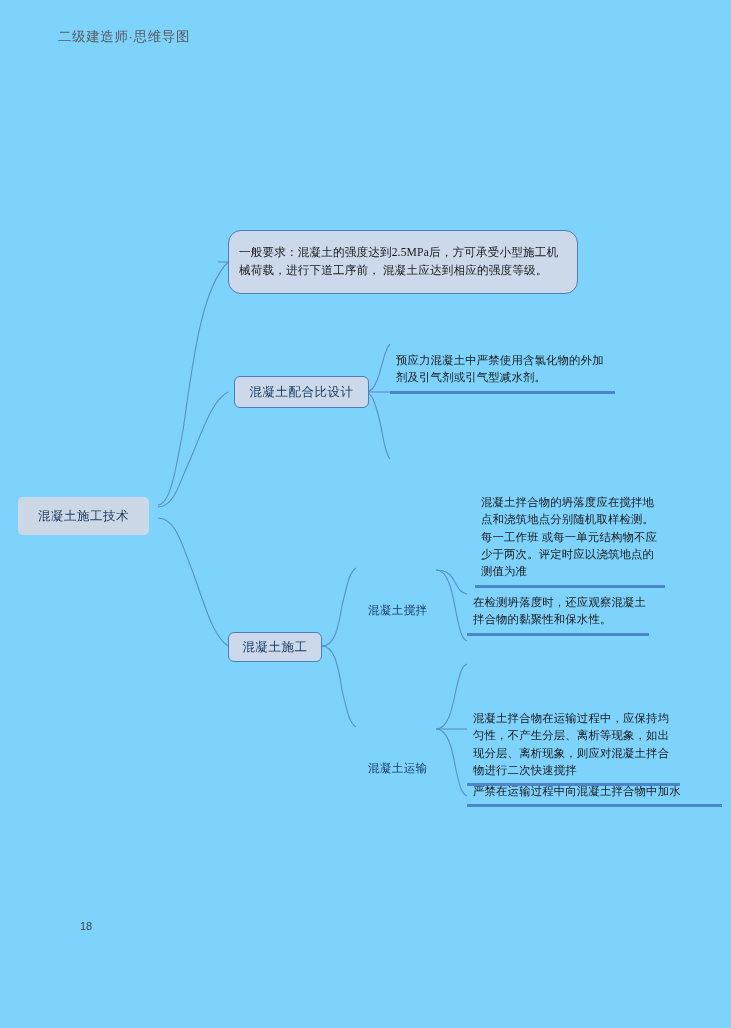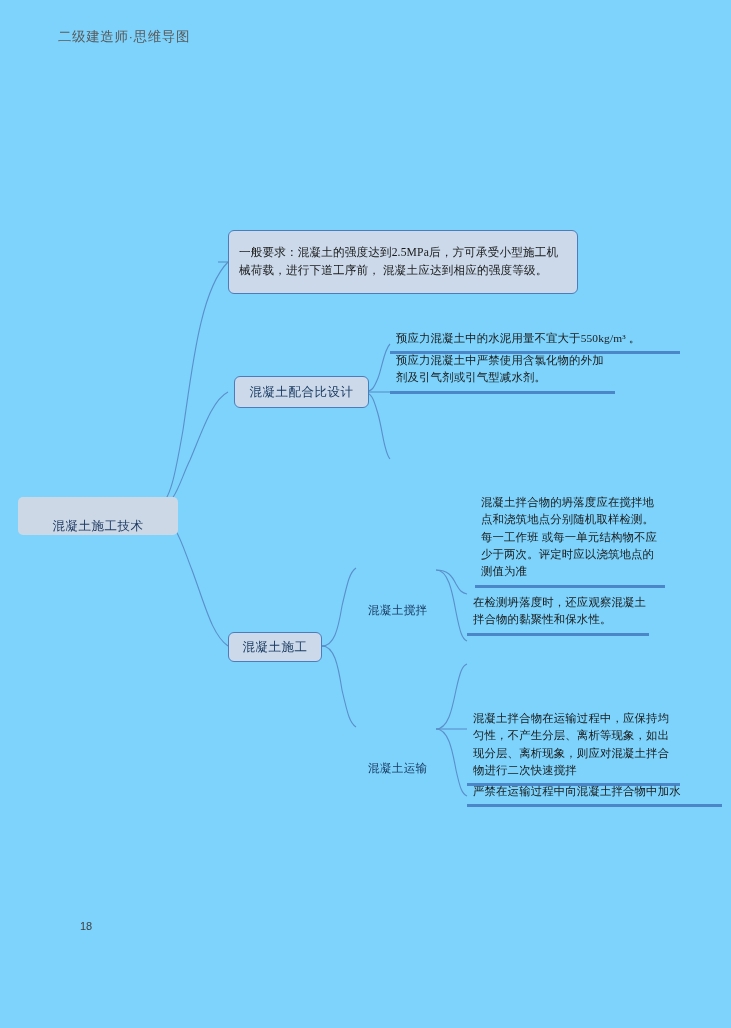--- a/index.html
+++ b/index.html
@@ -147,33 +147,32 @@
 
     <path d="M 436 729 C 448 729 452 710 456 690 C 460 672 462 666 467 664"></path>
     <path d="M 436 729 L 452 729 C 458 729 462 729 467 729"></path>
     <path d="M 436 729 C 448 729 452 748 456 770 C 460 788 462 794 467 796"></path>
 
     <path d="M 218 262 L 228 262"></path>
     <path d="M 352 392 L 366 392"></path>
     <path d="M 312 646 L 326 646"></path>
   </svg>
 
-  <div class="node-box node-root" style="left:18px; top:497px; width:160px; height:38px;align-items:flex-end;">
+  <div class="node-box node-root" style="left:18px; top:497px; width:131px; height:38px;">
     <span>混凝土施工技术</span>
   </div>
 
-  <div class="node-box" style="left:228px; top:230px; width:350px; height:64px; align-items:center; justify-content:flex-start;">
+  <div class="node-box" style="left:228px; top:230px; width:350px; height:64px; align-items:center; justify-content:flex-start;border-radius:13px;">
     <span class="box-para">一般要求：混凝土的强度达到2.5MPa后，方可承受小型施工机械荷载，进行下道工序前， 混凝土应达到相应的强度等级。</span>
   </div>
 
   <div class="node-box" style="left:228px; top:376px; width:135px; height:32px;margin-left:6px;">
     <span>混凝土配合比设计</span>
   </div>
 
-  <div class="leaf" style="left:390px; top:328px; width:290px;">预应力混凝土中的水泥用量不宜大于550kg/m³ 。</div>
 
   <div class="leaf" style="left:390px; top:350px; width:225px;">预应力混凝土中严禁使用含氯化物的外加剂及引气剂或引气型减水剂。</div>
 
 
   <div class="node-box" style="left:228px; top:632px; width:94px; height:30px;">
     <span>混凝土施工</span>
   </div>
 
   <div class="node-text" style="left:362px; top:561px; width:80px;">混凝土搅拌</div>
 

